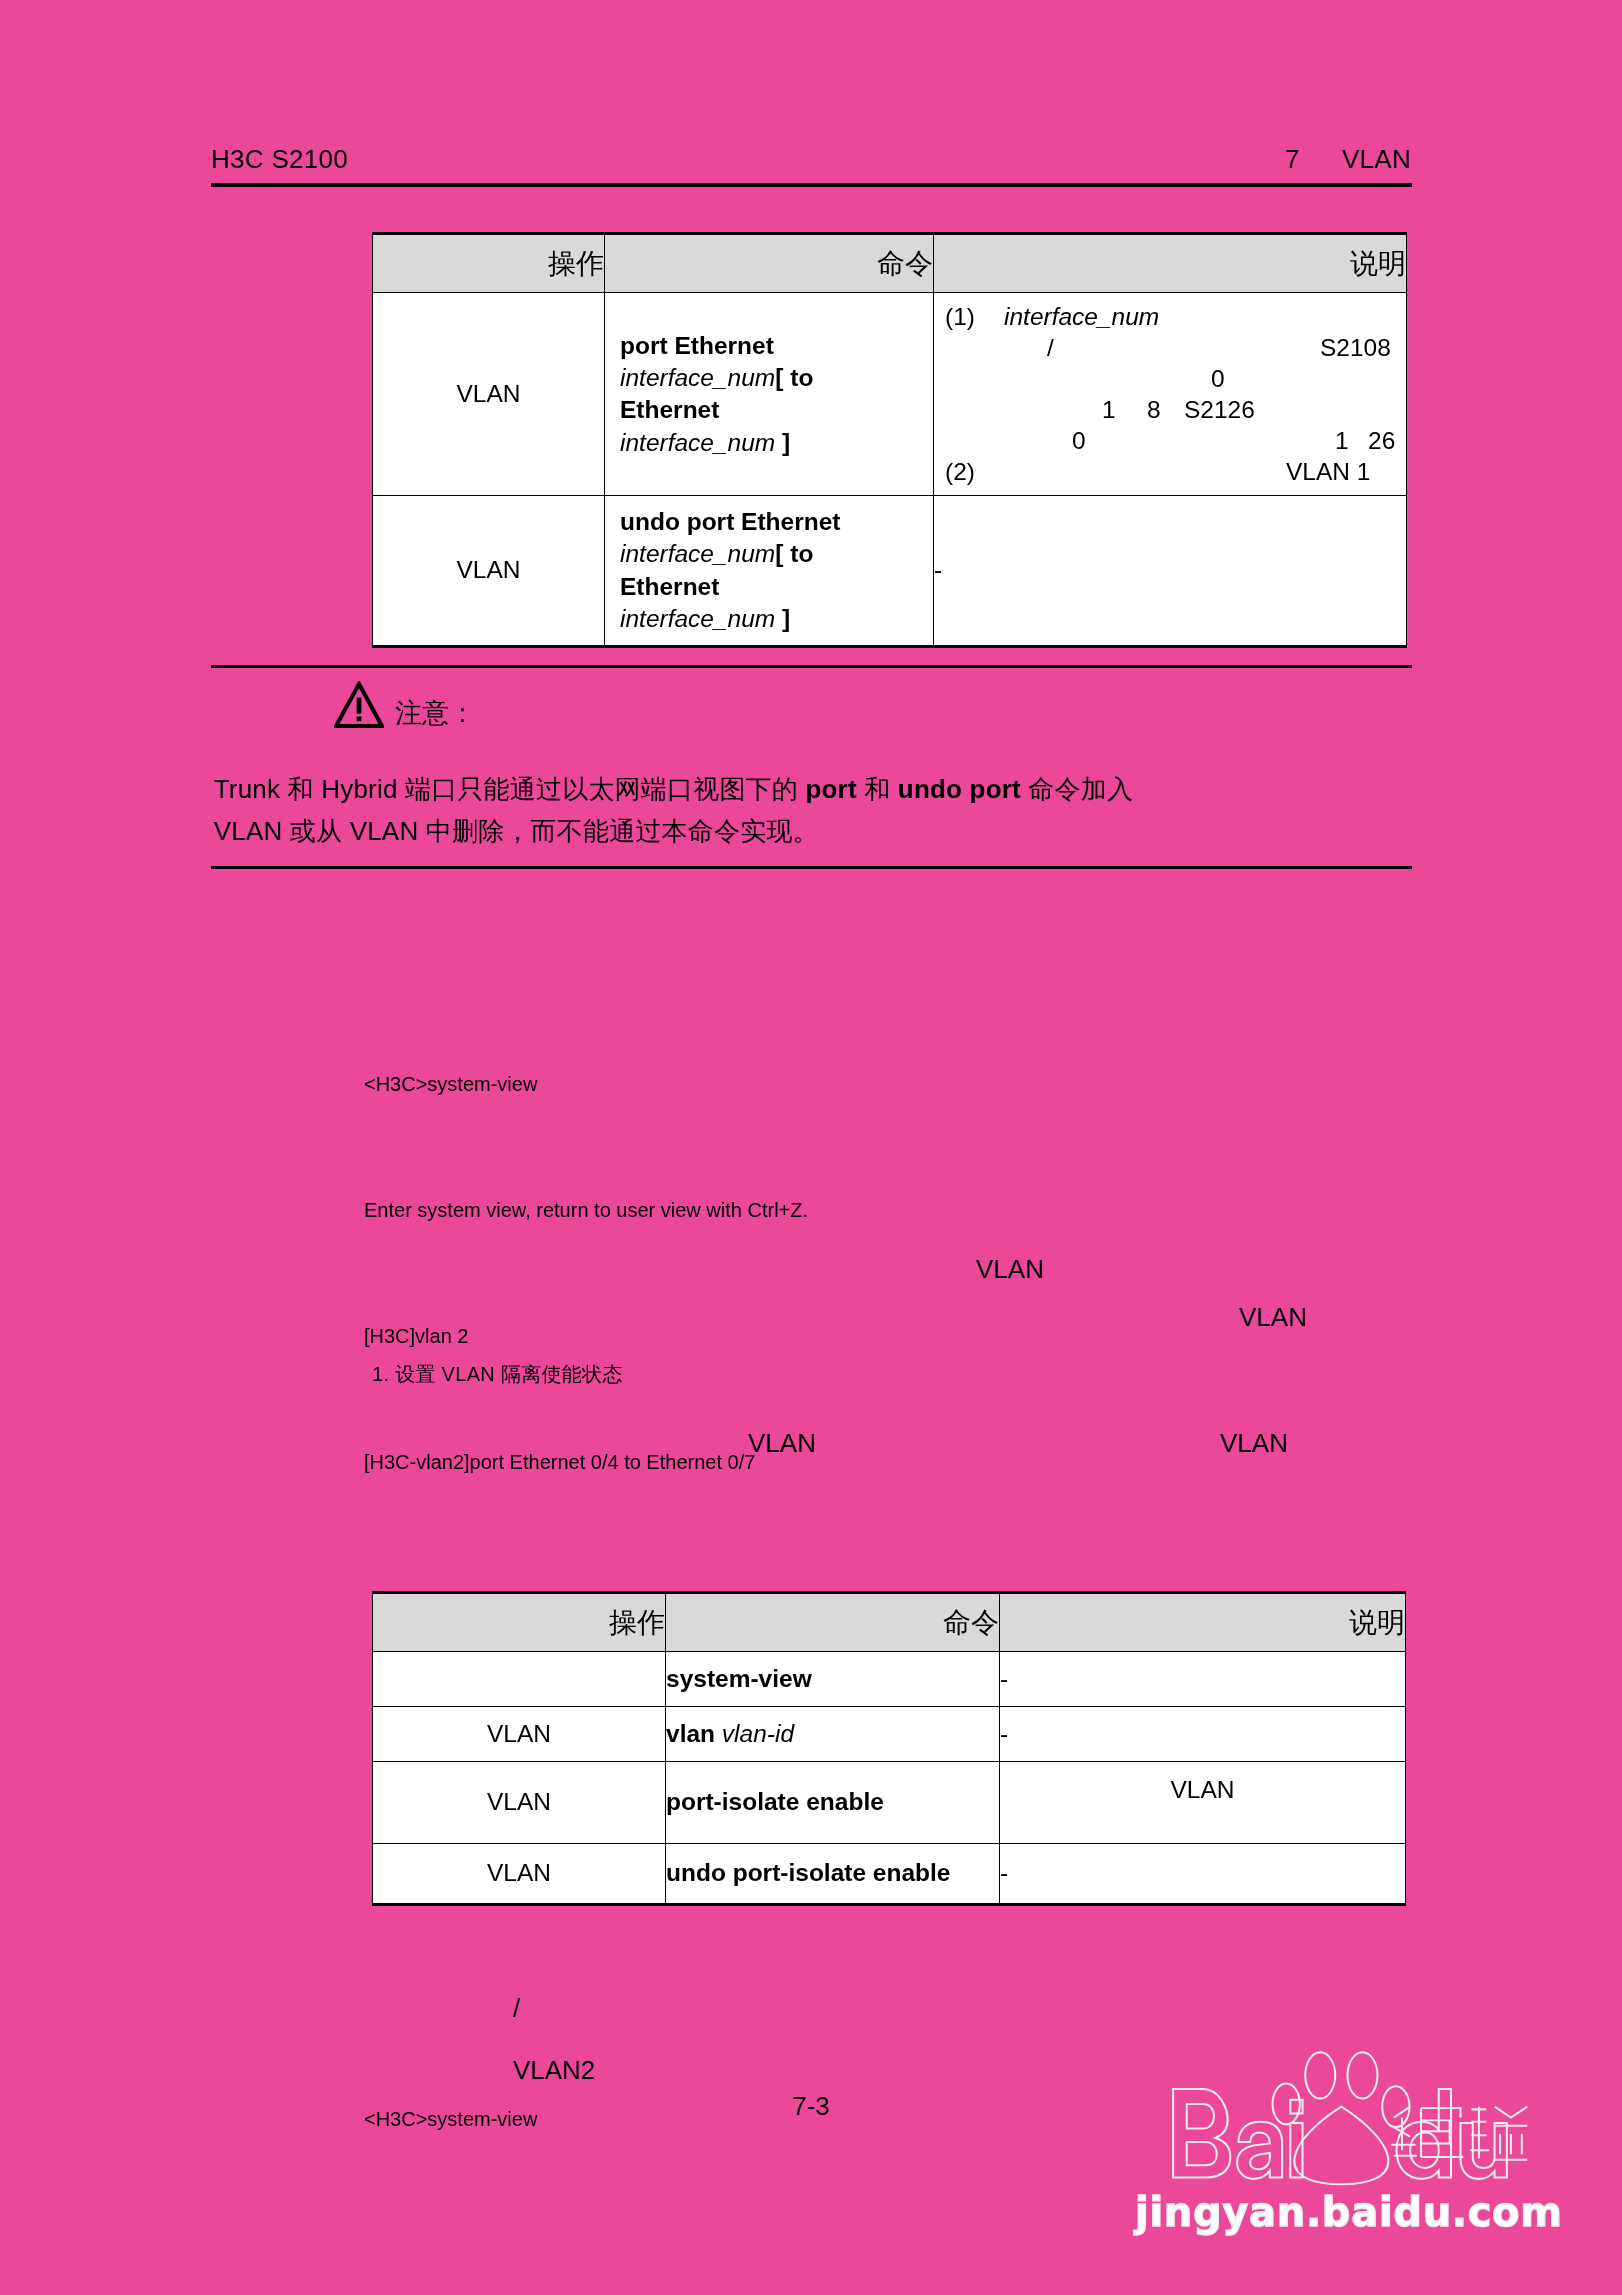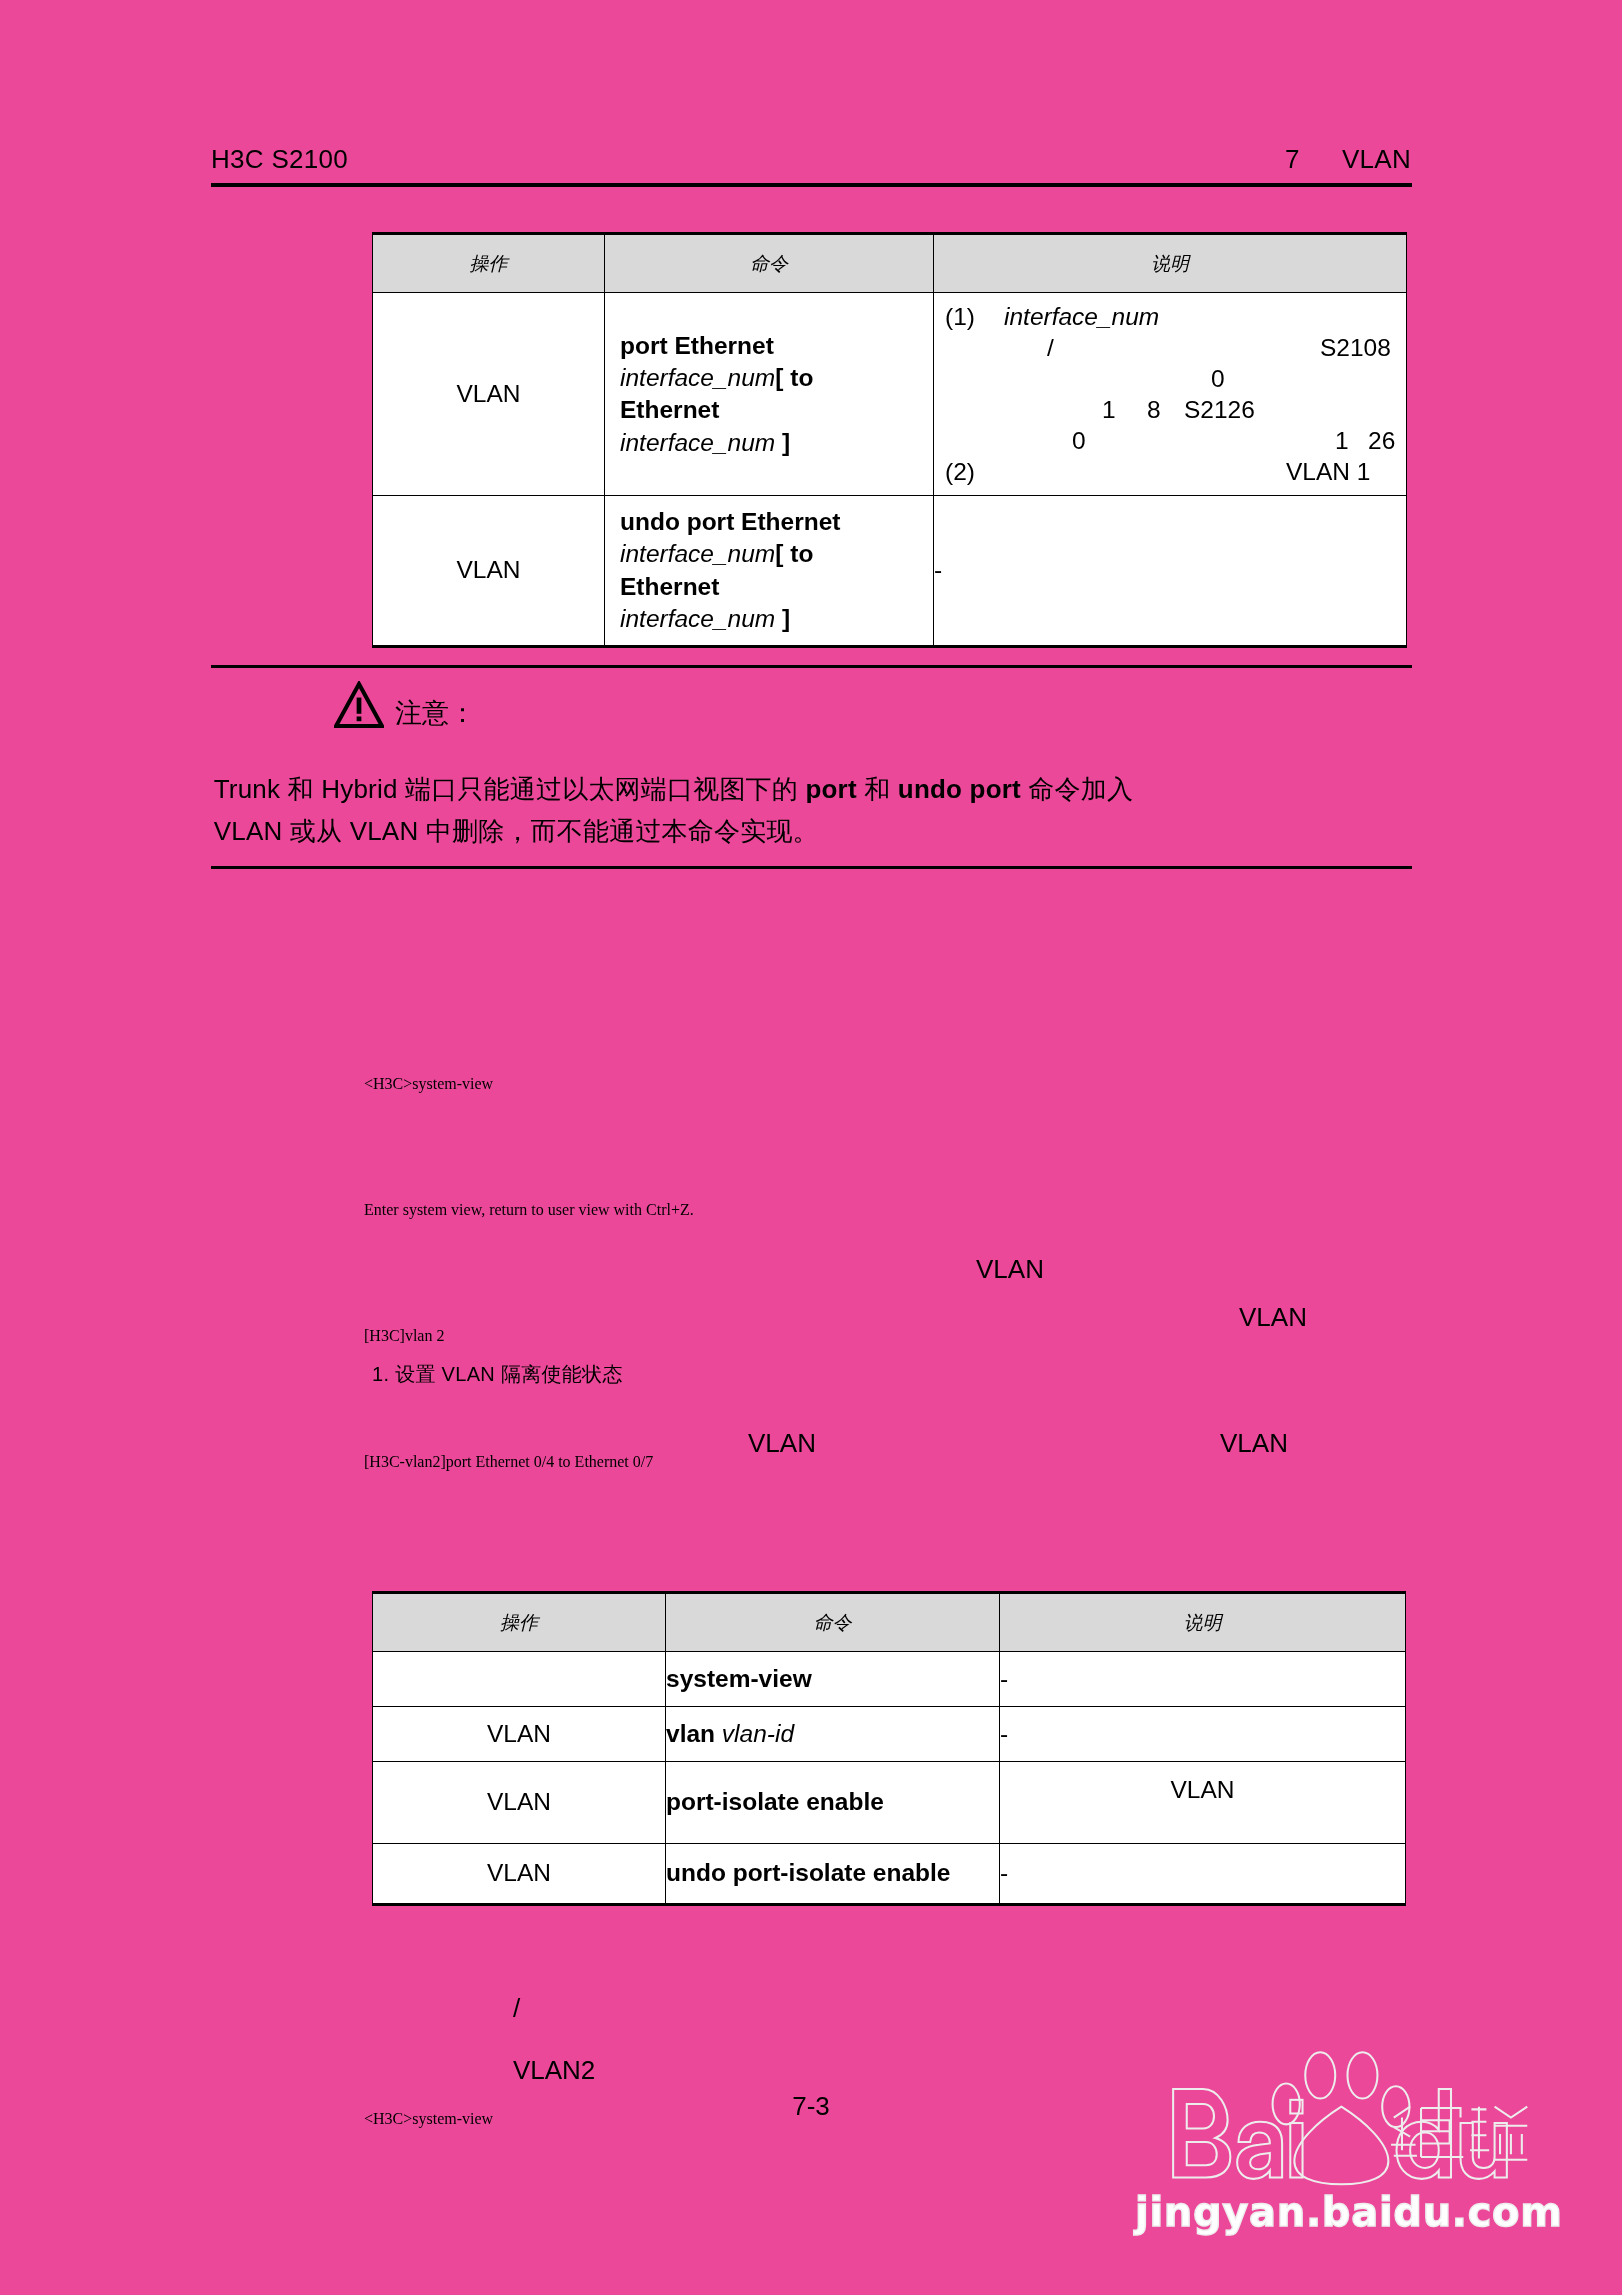--- a/index.html
+++ b/index.html
@@ -52,24 +52,23 @@
     background: #ffffff;
   }
   .tbl td, .tbl th {
     border: 1.4px solid #000000;
     padding: 0;
     vertical-align: middle;
     font-weight: normal;
   }
   .tbl thead th {
     background: #d9d9d9;
-    text-align: center;
-    font-size: 19px;
+    text-align: right;
+    font-size: 28px;
     height: 57px;
-    font-style: italic;
   }
   .tbl .top-edge { border-top-width: 3.4px; }
   .tbl .bot-edge { border-bottom-width: 3.4px; }
   .cell {
     padding: 9.5px 15px;
     font-size: 24.5px;
     line-height: 1.32;
   }
   .cell.center { text-align: center; }
   .cmd-b { font-weight: bold; }
@@ -117,22 +116,22 @@
     position: absolute;
     font-size: 20px;
     font-weight: normal;
     letter-spacing: 0.3px;
     text-align: right;
   }
 
   
   .code {
     position: absolute;
-    font-family: Liberation Serif, serif;
-    font-size: 16px;
+    font-family: Liberation Sans, sans-serif;
+    font-size: 20px;
     line-height: 42px;
     white-space: pre;
   }
 
   
   .orphan {
     position: absolute;
     font-size: 26px;
     white-space: pre;
   }

